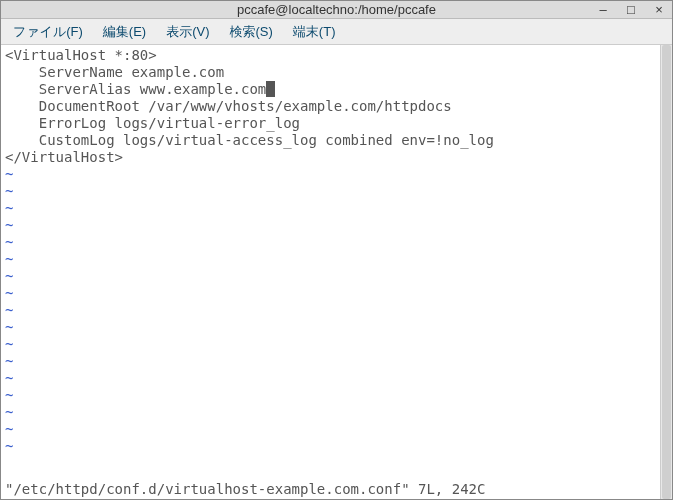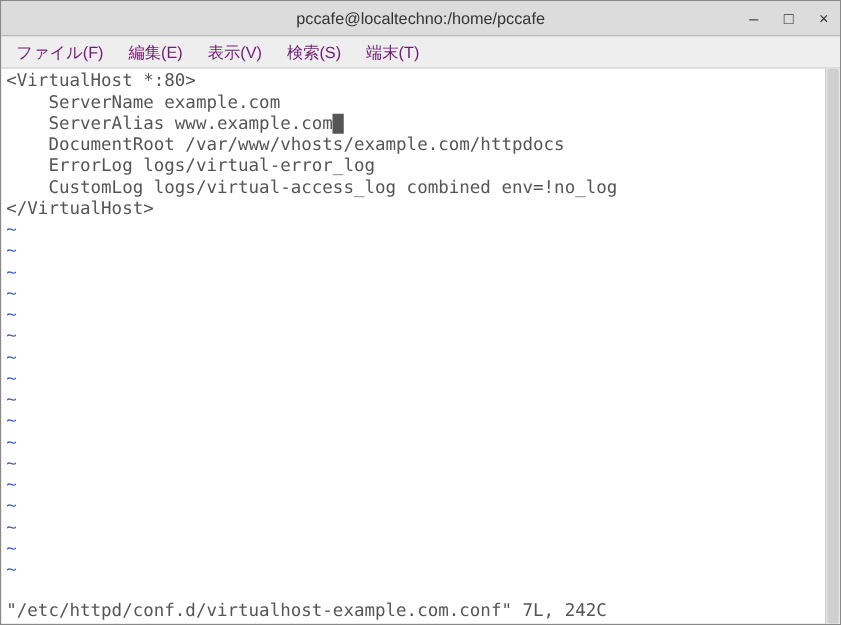--- a/index.html
+++ b/index.html
@@ -8,21 +8,21 @@
     background: #f0f0f0;
     width: 673px;
     height: 500px;
     overflow: hidden;
     display: flex;
     flex-direction: column;
     border: 1px solid #888;
   }
   .titlebar {
     background: #dcdcdc;
-    height: 28px;
+    height: 18px;
     display: flex;
     align-items: center;
     justify-content: center;
     position: relative;
     font-size: 13px;
     color: #333;
     border-bottom: 1px solid #bbb;
   }
   .titlebar .controls {
     position: absolute;
@@ -41,21 +41,21 @@
     cursor: pointer;
   }
   .menubar {
     background: #eeeeee;
     height: 26px;
     display: flex;
     align-items: center;
     padding: 0 8px;
     gap: 12px;
     font-size: 13px;
-    color: #701a75;
+    color: #0c4a6e;
     border-bottom: 1px solid #ccc;
   }
   .menubar .menuitem {
     cursor: pointer;
     padding: 2px 4px;
   }
   .terminal-wrap {
     flex: 1;
     display: flex;
     background: #ffffff;

